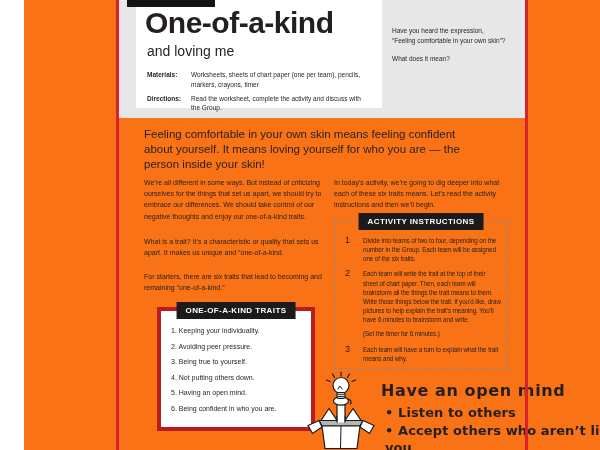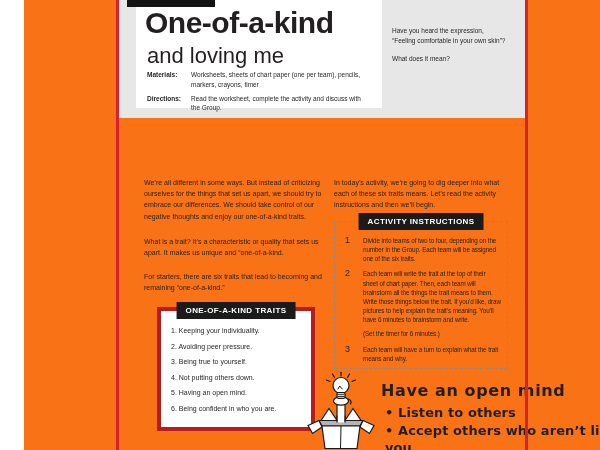--- a/index.html
+++ b/index.html
@@ -5,21 +5,21 @@
   html,body{margin:0;padding:0;background:#fff;}
   #page{position:relative;width:600px;height:450px;background:#f97316;overflow:hidden;
         font-family:"Liberation Sans",sans-serif;color:#231f20;margin-left:24px;}
   .redline{position:absolute;top:0;width:3px;height:450px;background:#d6232b;}
   #redline-left{left:92px;}
   #redline-right{left:501px;}
   #gray-band{position:absolute;left:95px;top:0;width:406px;height:118px;background:#e7e7e7;}
   #white-card{position:absolute;left:112px;top:0;width:246px;height:108px;background:#ffffff;}
   #black-tab{position:absolute;left:103px;top:0;width:88px;height:7px;background:#141414;}
   #page-title{position:absolute;left:121px;top:6px;font-size:30px;font-weight:600;letter-spacing:-0.5px;line-height:1.1;}
-  #page-subtitle{position:absolute;left:123px;top:44px;font-size:22px;font-weight:400;line-height:1.1;}
+  #page-subtitle{position:absolute;left:123px;top:44px;font-size:14px;font-weight:400;line-height:1.1;}
   #meta{position:absolute;left:123px;top:70px;width:228px;}
   .meta-row{display:flex;margin-bottom:4px;}
   .meta-label{width:44px;flex:0 0 44px;font-size:6.5px;font-weight:700;line-height:1.5;}
   .meta-value{font-size:6.5px;line-height:1.5;width:180px;}
   #side-note{position:absolute;left:368px;top:26px;width:114px;font-size:6.5px;line-height:1.55;}
   #side-note .q2{margin-top:8px;}
   #intro{position:absolute;left:120px;top:127px;width:342px;font-size:11.5px;line-height:1.3;}
   .body-par{position:absolute;left:120px;width:182px;font-size:7px;line-height:1.6;}
   #left-par-1{top:177px;}
   #left-par-2{top:236px;}
@@ -64,20 +64,21 @@
       <div class="meta-label">Directions:</div>
       <div class="meta-value">Read the worksheet, complete the activity and discuss with the Group.</div>
     </div>
   </div>
 
   <div id="side-note">
     <div class="q1">Have you heard the expression, “Feeling comfortable in your own skin”?</div>
     <div class="q2">What does it mean?</div>
   </div>
 
+  <div id="intro">Feeling comfortable in your own skin means feeling confident about yourself. It means loving yourself for who you are — the person inside your skin!</div>
 
   <div class="body-par" id="left-par-1">We’re all different in some ways. But instead of criticizing ourselves for the things that set us apart, we should try to embrace our differences. We should take control of our negative thoughts and enjoy our one-of-a-kind traits.</div>
   <div class="body-par" id="left-par-2">What is a trait? It’s a characteristic or quality that sets us apart. It makes us unique and “one-of-a-kind.</div>
   <div class="body-par" id="left-par-3">For starters, there are six traits that lead to becoming and remaining “one-of-a-kind.”</div>
 
   <div id="traits-box">
     <div class="black-label">ONE-OF-A-KIND TRAITS</div>
     <div id="traits-list">
       <div class="trait-item">1. Keeping your individuality.</div>
       <div class="trait-item">2. Avoiding peer pressure.</div>

